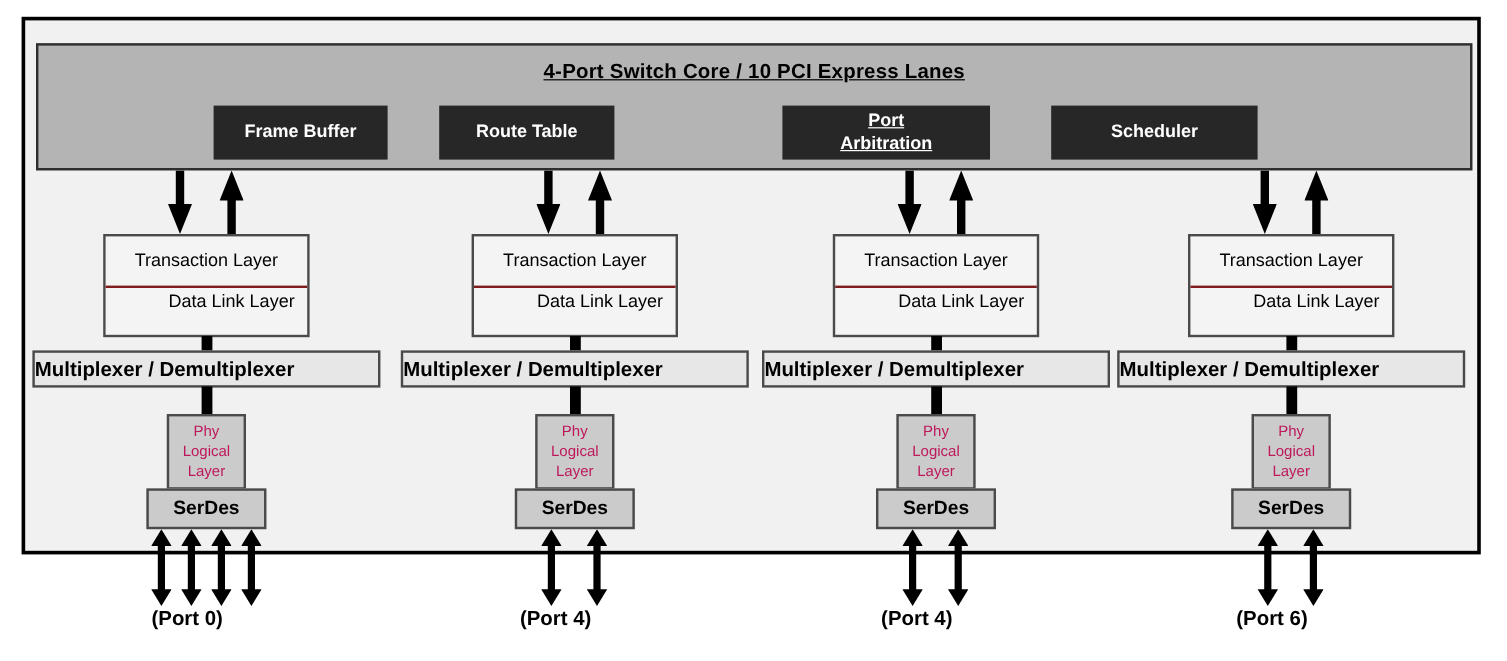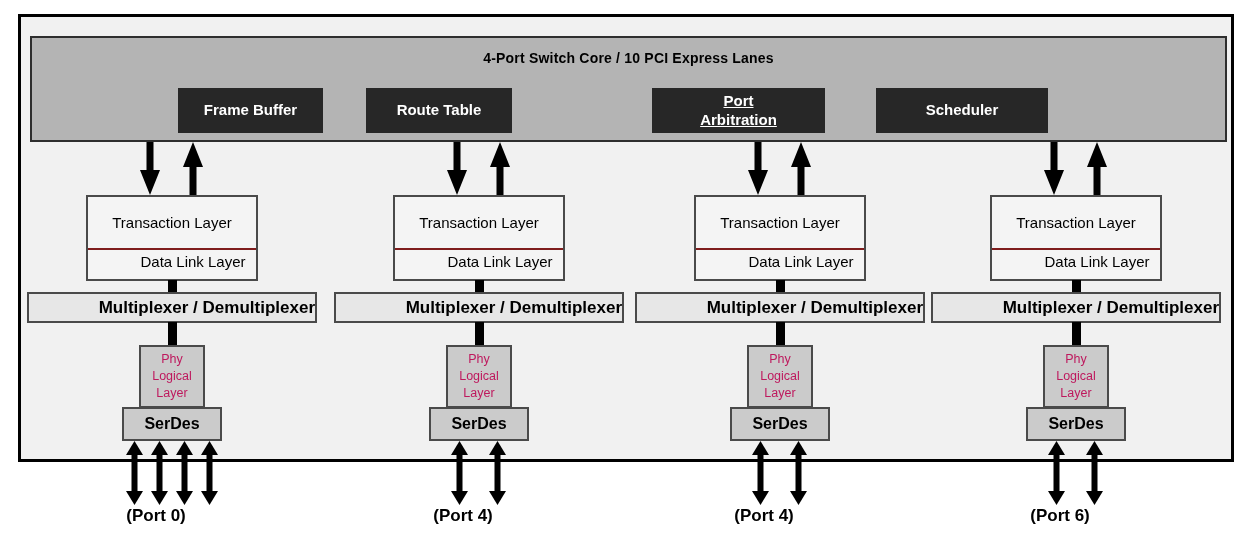--- a/index.html
+++ b/index.html
@@ -6,47 +6,47 @@
   .canvas{position:relative;width:1256px;height:551px;background:#ffffff;overflow:hidden;}
 
   
   .frame{position:absolute;left:18px;top:14px;width:1216px;height:448px;
          border:3px solid #000;background:#f1f1f1;box-sizing:border-box;}
 
   
   .corebar{position:absolute;left:30px;top:36px;width:1197px;height:106px;
            background:#b4b4b4;border:2px solid #2e2e2e;box-sizing:border-box;}
   .core-title{position:absolute;left:30px;top:50px;width:1197px;text-align:center;
-              font-size:14px;font-weight:bold;color:#000;letter-spacing:.2px;}
+              font-size:17px;font-weight:bold;color:#000;letter-spacing:.2px;text-decoration:underline;}
   .core-block{position:absolute;top:88px;height:45px;background:#272727;color:#fff;
               display:flex;align-items:center;justify-content:center;text-align:center;
               font-size:15px;font-weight:bold;box-sizing:border-box;line-height:1.25;}
   .blk-0{left:178px;width:145px;}
   .blk-1{left:366px;width:146px;}
   .blk-2{left:652px;width:173px;text-decoration:underline;}
   .blk-2 span{display:inline-block;max-width:86px;}
   .blk-3{left:876px;width:172px;}
 
   
   .col{position:absolute;top:142px;width:320px;height:409px;}
   .col-0{left:12px;} .col-1{left:319px;} .col-2{left:620px;} .col-3{left:916px;}
   .col svg{position:absolute;display:block;}
   .arr-down{left:128px;top:0;}
   .arr-up{left:171px;top:0;}
   .stack{position:absolute;left:74px;top:53px;width:172px;height:86px;
          background:#f4f4f4;border:2px solid #4a4a4a;box-sizing:border-box;}
-  .stack .row{height:51px;display:flex;align-items:center;justify-content:center;
+  .stack .row{height:41px;display:flex;align-items:center;justify-content:center;
               font-size:15px;color:#000;}
   .stack .row + .row{border-top:2px solid #7f1d1d;box-sizing:border-box;height:24px;padding-left:42px;}
   .conn{position:absolute;left:156px;width:9px;background:#000;}
   .conn-1{top:138px;height:13px;}
   .conn-2{top:180px;height:24px;}
   .mux{position:absolute;left:15px;top:150px;width:290px;height:31px;
        background:#e7e7e7;border:2px solid #4a4a4a;box-sizing:border-box;
-       display:flex;align-items:center;justify-content:flex-end;
+       display:flex;align-items:center;justify-content:flex-start;
        font-size:17px;font-weight:bold;color:#000;}
   .phy{position:absolute;left:127px;top:203px;width:66px;height:63px;
        background:#cbcbcb;border:2px solid #4a4a4a;box-sizing:border-box;
        display:flex;align-items:center;justify-content:center;text-align:center;
        font-size:12.5px;line-height:1.35;color:#be185d;}
   .serdes{position:absolute;left:110px;top:265px;width:100px;height:34px;
        background:#cbcbcb;border:2px solid #4a4a4a;box-sizing:border-box;
        display:flex;align-items:center;justify-content:center;
        font-size:16px;font-weight:bold;color:#000;}
   .lane{top:299px;}

